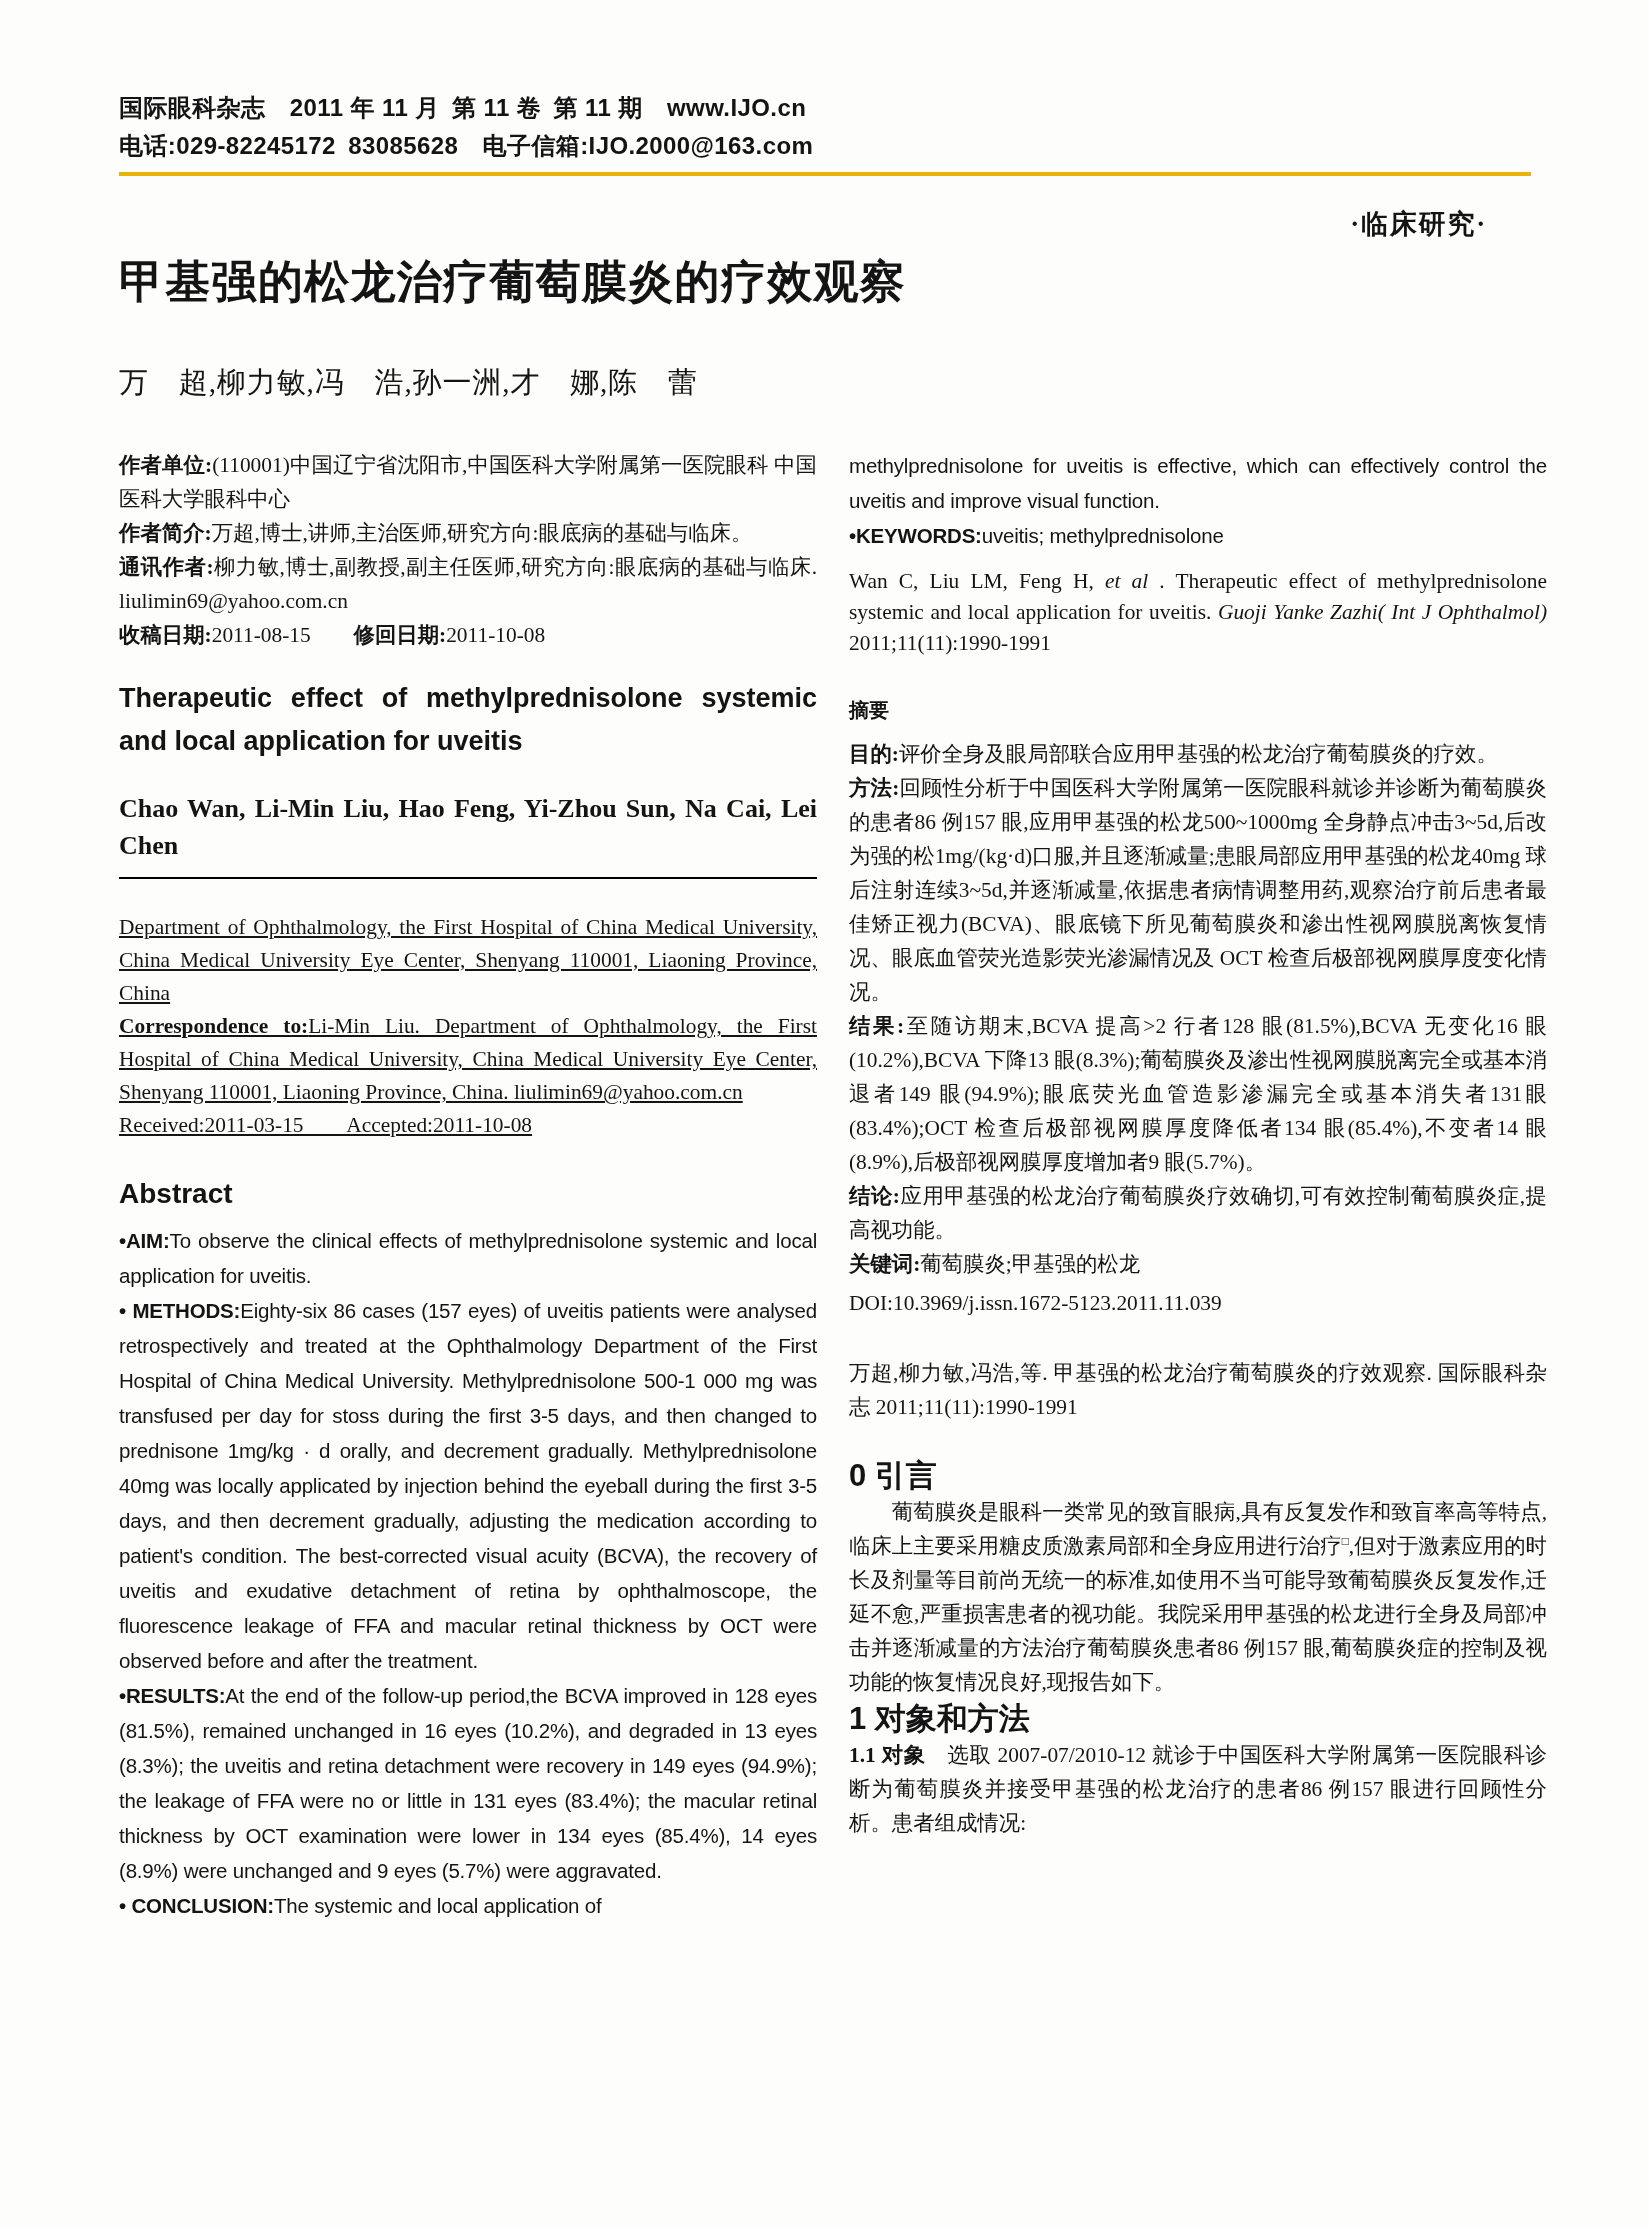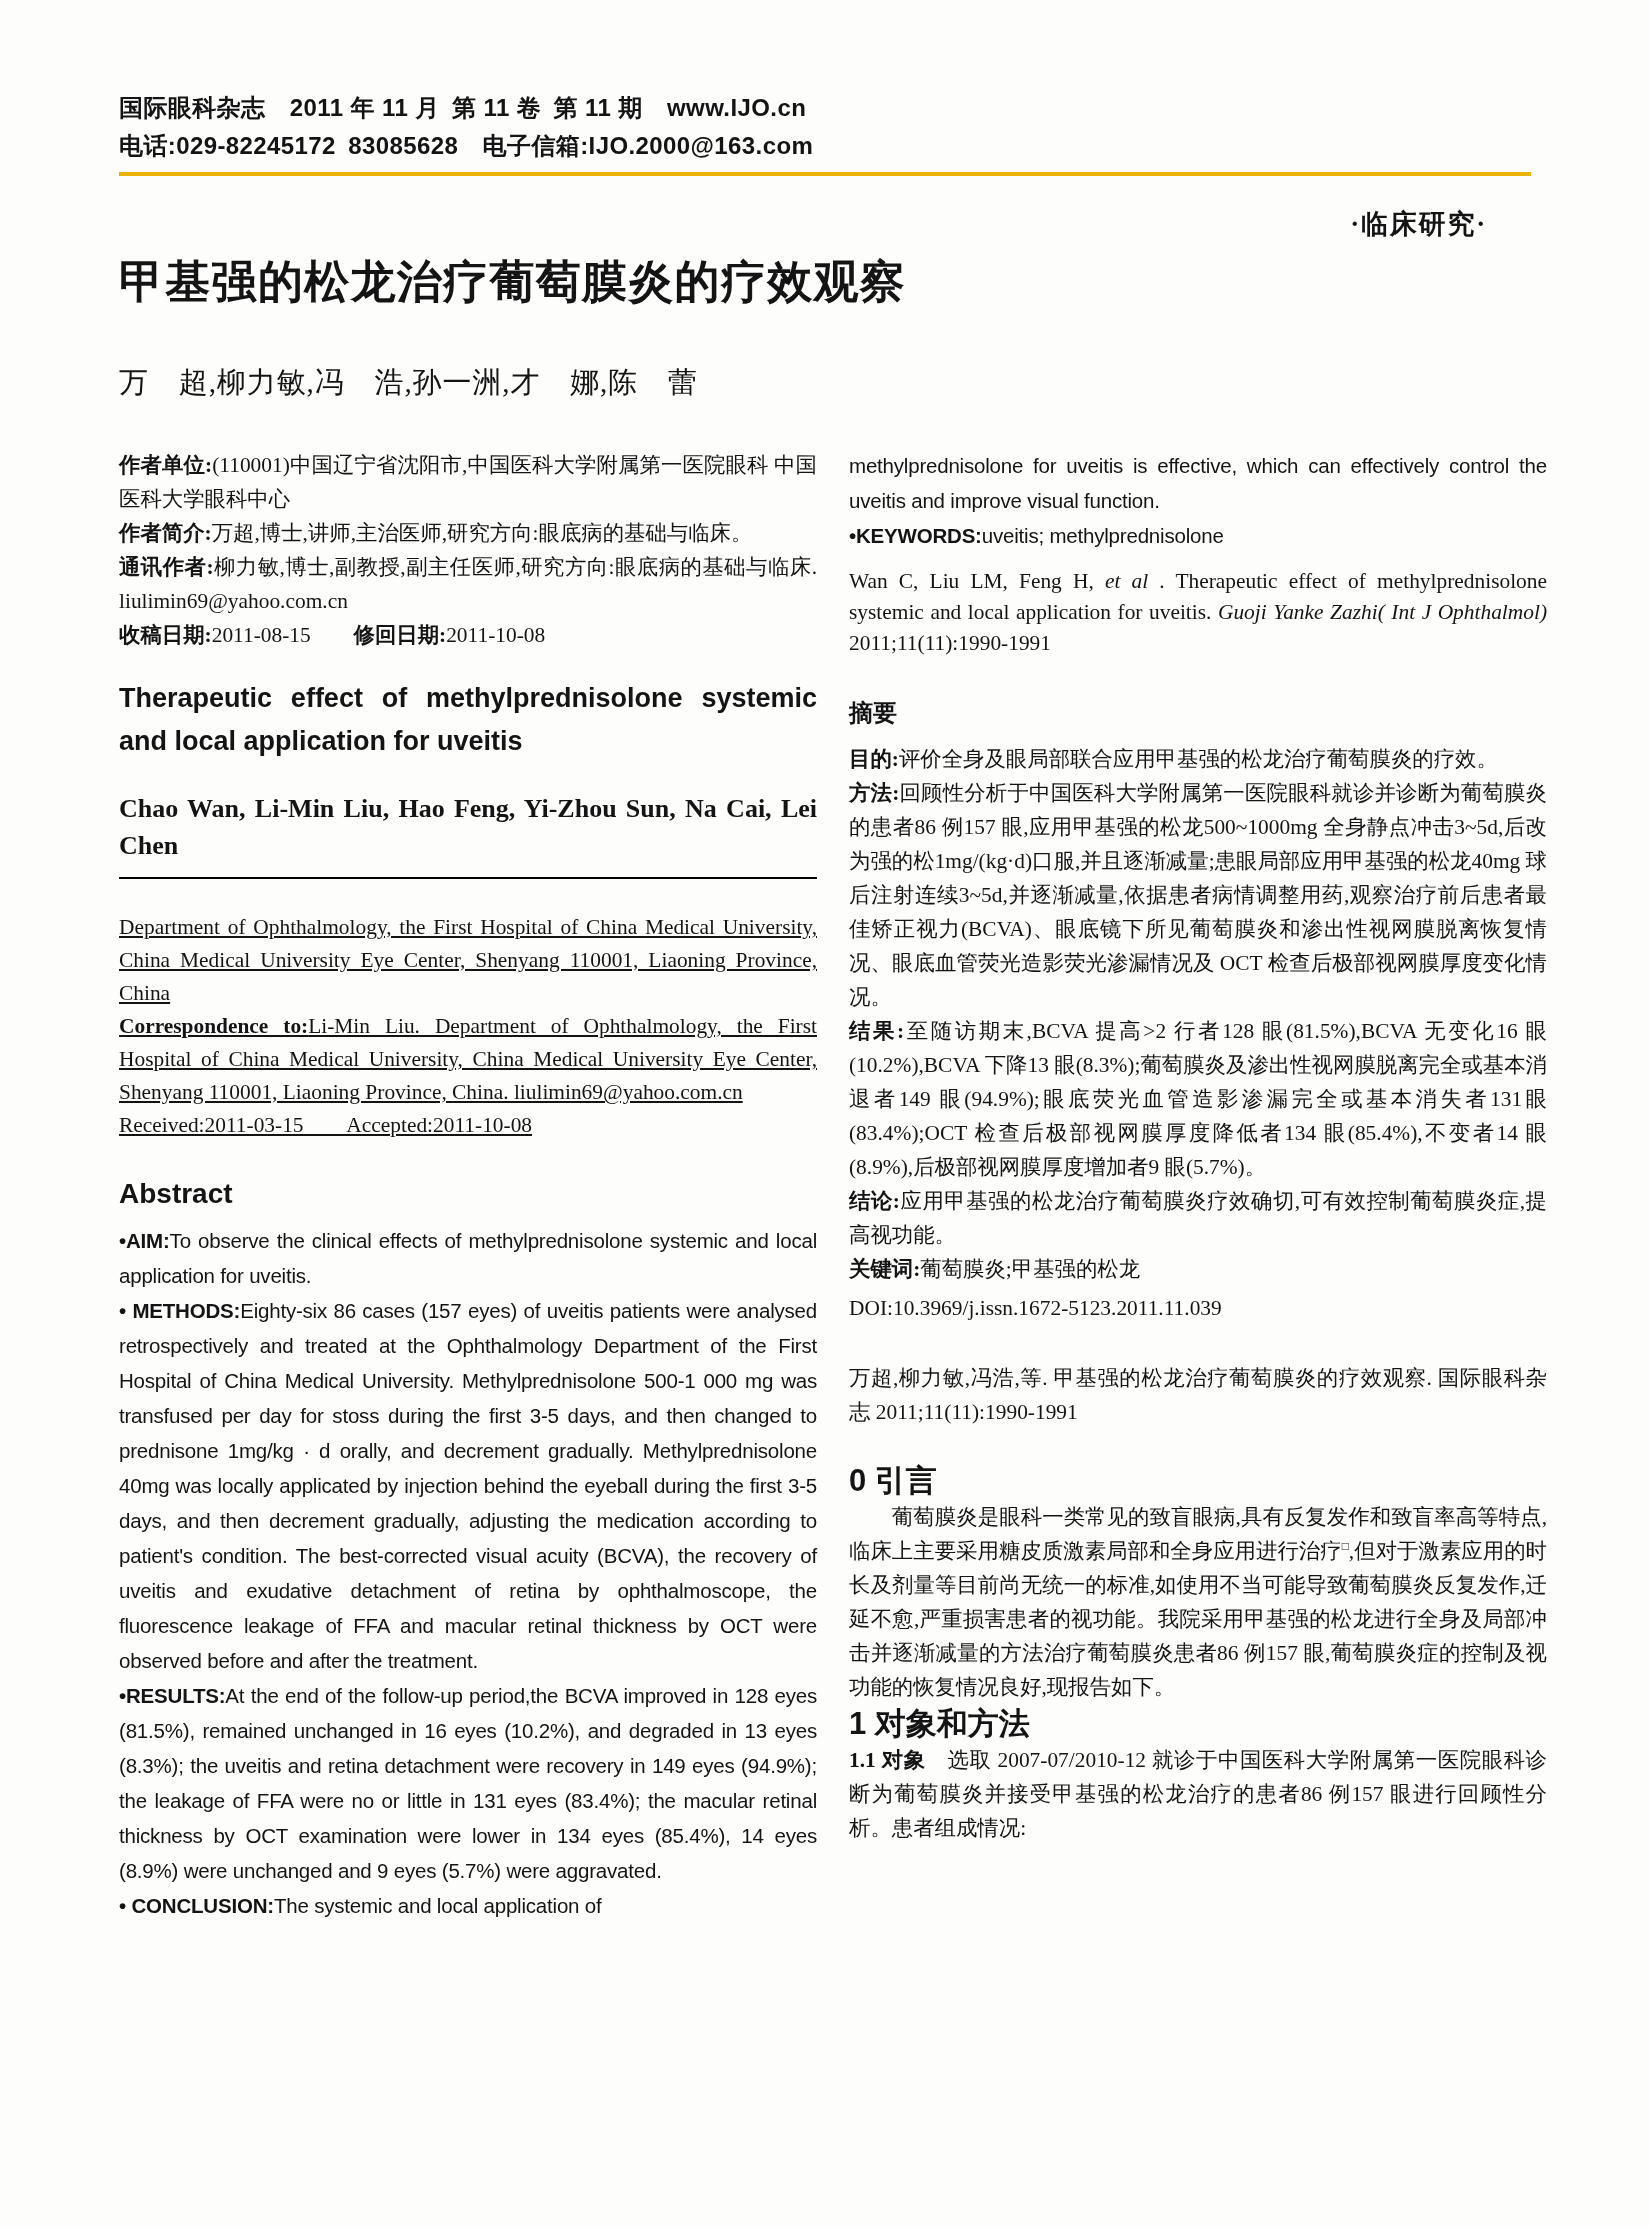--- a/index.html
+++ b/index.html
@@ -60,21 +60,21 @@
     font-family:"Liberation Sans", sans-serif;
     font-weight:bold; font-size:28px;
   }
   .abstract { margin-top:13.4px; font-family:"Liberation Sans", sans-serif;
     font-size:20.5px; line-height:35px; letter-spacing:-0.2px; }
   .abstract p { margin:0; }
   
   .cont-en { font-family:"Liberation Sans", sans-serif; font-size:20.5px; line-height:35px; letter-spacing:-0.2px; }
   .keywords { font-family:"Liberation Sans", sans-serif; font-size:20.5px; line-height:35px; letter-spacing:-0.2px; }
   .cite-en { margin-top:13px; font-size:21.4px; line-height:31px; }
-  .zh-abs-h { margin-top:38px; font-family:"Liberation Sans", sans-serif; font-weight:bold; font-size:24px; }
+  .zh-abs-h { margin-top:38px; font-family:"Liberation Sans", sans-serif; font-weight:bold; font-size:20px; }
   .zh-abs { margin-top:13px; font-size:21.4px; line-height:34px; }
   .zh-abs p { margin:0; }
   .doi-line { margin-top:4.5px; font-size:21.4px; line-height:34px; }
   .cite-cn { margin-top:36px; font-size:21.4px; line-height:34px; }
   .intro-h, .methods-h { margin-top:38px; font-family:"Liberation Sans", sans-serif; font-weight:bold; font-size:31px; line-height:27px; }
   .methods-h { margin-top:6.2px; }
   .intro-p { margin-top:6.7px; font-size:21.4px; line-height:34px; text-indent:2em; }
   .methods-p { margin-top:5.3px; font-size:21.4px; line-height:34px; }
   
   .seg-b { font-weight:bold; }

